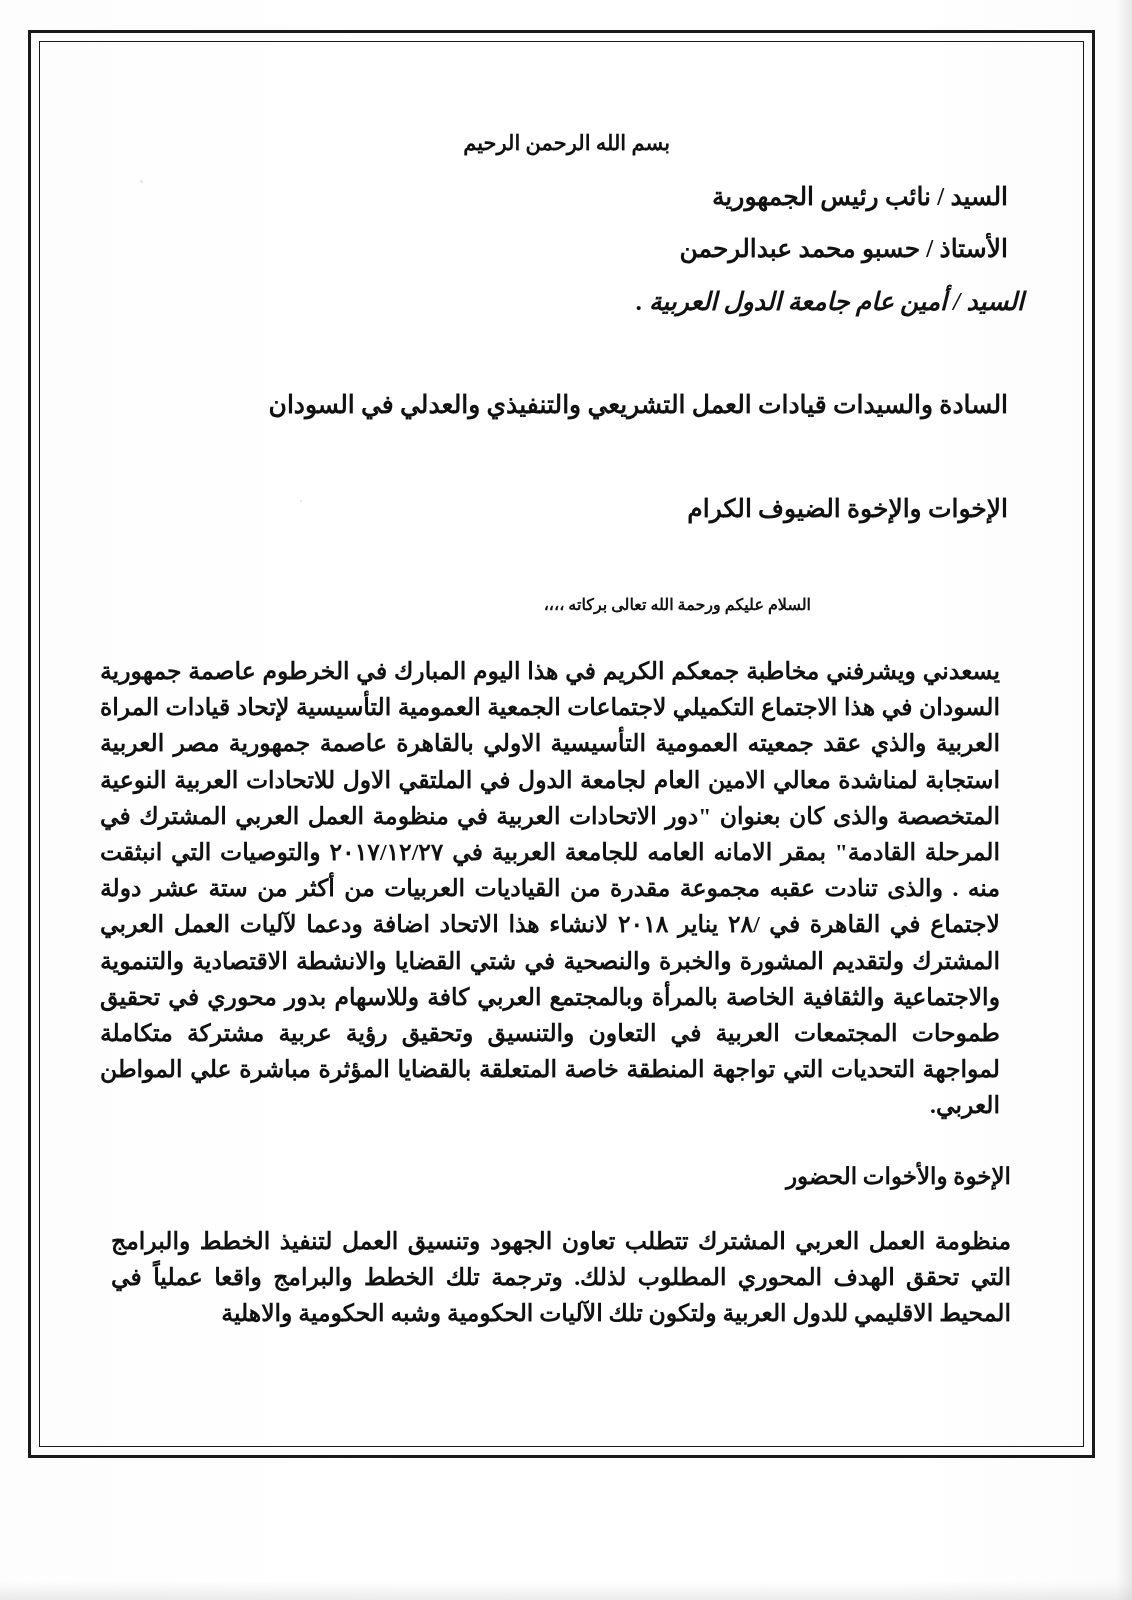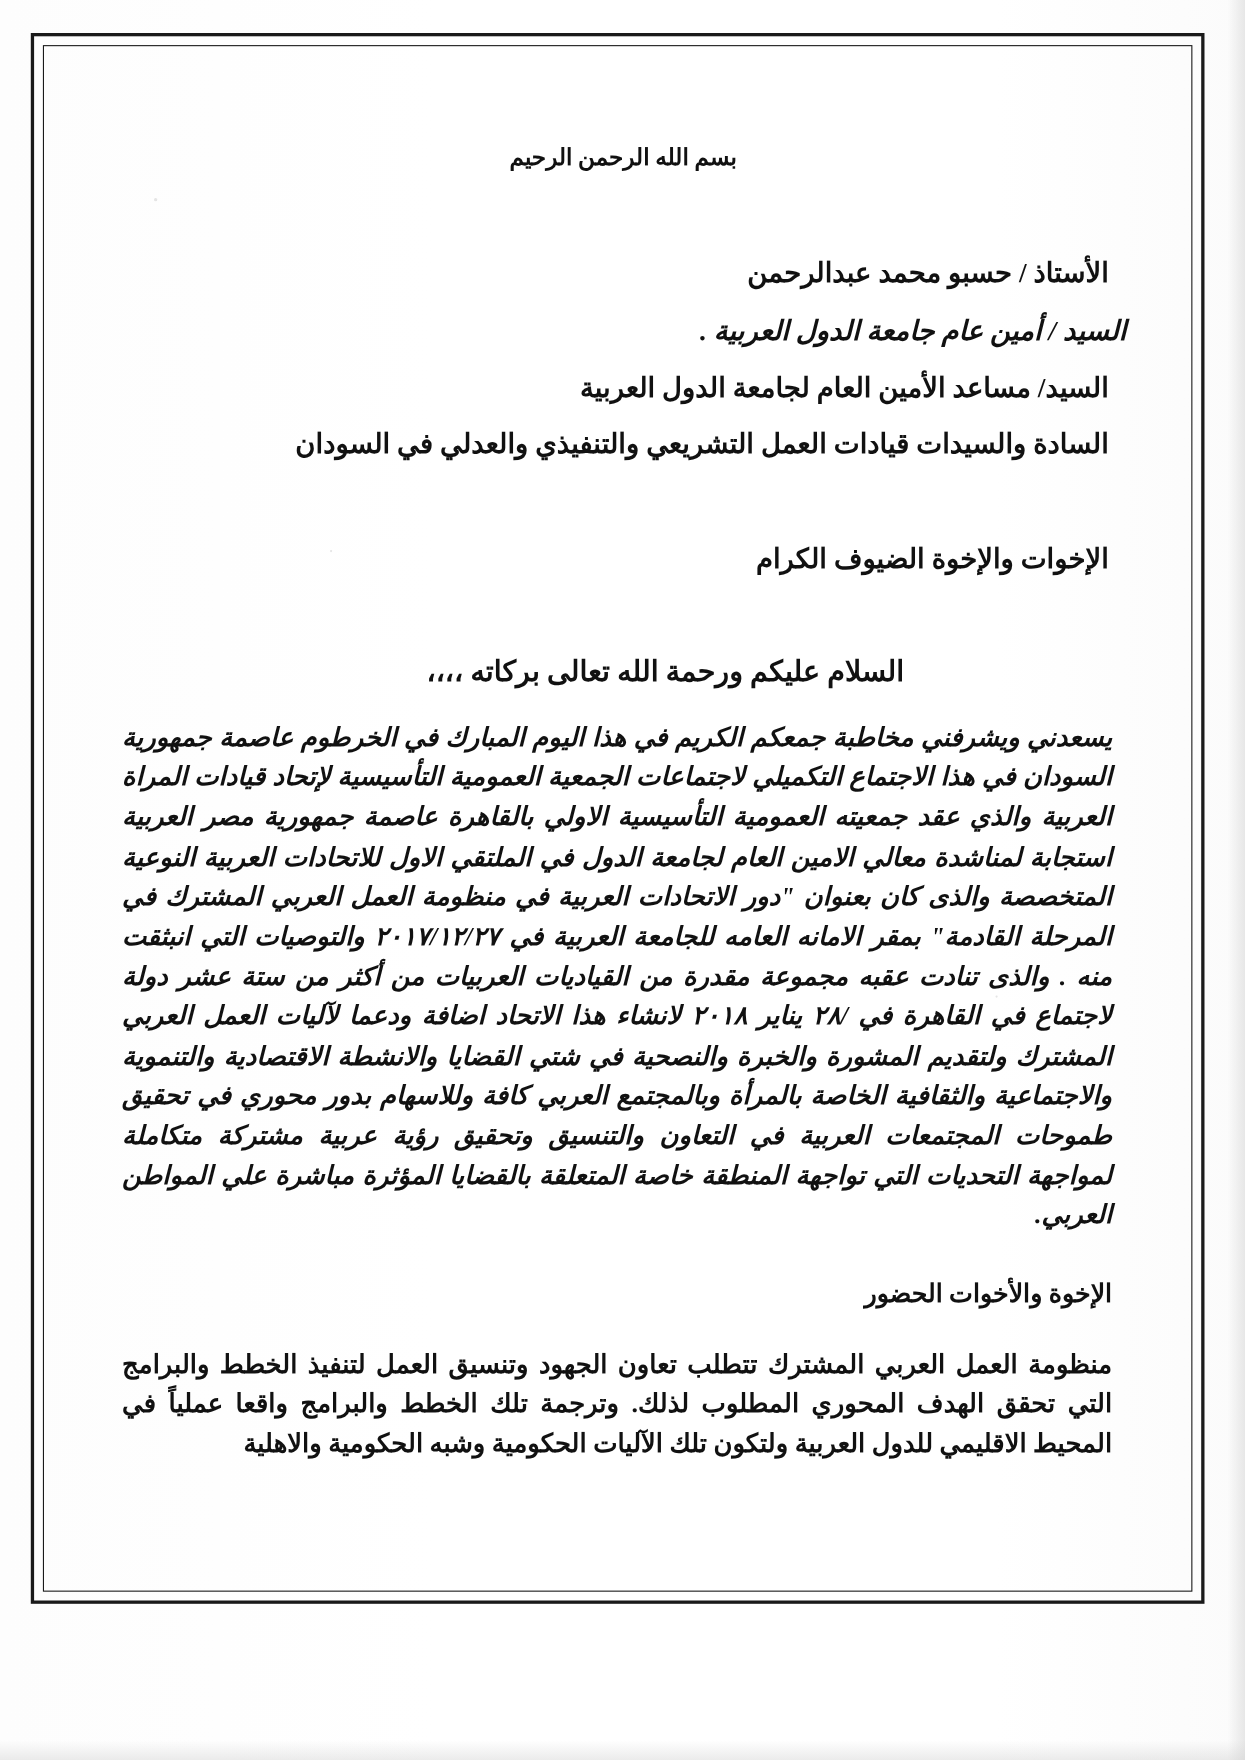--- a/index.html
+++ b/index.html
@@ -82,43 +82,42 @@
   .addr-3 { top: 231px; right: 44px; font-style: italic; }
   .addr-4 { top: 283px; right: 60px; }
   .addr-5 { top: 334px; right: 60px; }
   .addr-6 { top: 386px; right: 60px; }
   .addr-7 { top: 438px; right: 60px; }
 
   
   .salutation {
     position: absolute;
     top: 540px;
-    right: 246px;
-    font-size: 26px;
+    right: 257px;
+    font-size: 16px;
     font-weight: 600;
     margin-left: 16px;
   }
 
   
   .body-par {
     position: absolute;
     color: #111111;
     direction: rtl;
     text-align: justify;
     text-align-last: justify;
     font-size: 23.5px;
     font-weight: 700;
     line-height: 36.2px;
     letter-spacing: 0px;
   }
   #par-main {
     top: 598px;
-    right: 57px;
+    right: 68px;
     width: 900px;
-    font-style: italic;
   }
 
   .section-head {
     position: absolute;
     top: 1108px;
     right: 57px;
     font-size: 23px;
     font-weight: 600;
     text-align: right;
   }
@@ -155,23 +154,23 @@
 <div id="page">
   <div id="paper-tint"></div>
 
   <div id="frame-outer"></div>
   <div id="frame-inner"></div>
 
   <div id="content">
 
     <div class="ln basmala">بسم الله الرحمن الرحيم</div>
 
+    <div class="ln addr addr-1">السيد / نائب رئيس الجمهورية</div>
     <div class="ln addr addr-2">الأستاذ / حسبو محمد عبدالرحمن</div>
     <div class="ln addr addr-3">السيد / أمين عام  جامعة الدول العربية  .</div>
-    <div class="ln addr addr-4">السيد/ مساعد الأمين العام لجامعة الدول العربية</div>
     <div class="ln addr addr-5">السادة والسيدات قيادات العمل التشريعي والتنفيذي والعدلي في السودان</div>
     <div class="ln addr addr-7">الإخوات والإخوة الضيوف الكرام</div>
 
     <div class="ln salutation">السلام عليكم ورحمة الله تعالى بركاته ،،،،</div>
 
     <div class="body-par" id="par-main">يسعدني ويشرفني مخاطبة جمعكم الكريم في هذا اليوم المبارك في الخرطوم عاصمة جمهورية  السودان في هذا الاجتماع التكميلي لاجتماعات الجمعية العمومية التأسيسية لإتحاد قيادات المراة العربية والذي  عقد جمعيته العمومية التأسيسية الاولي بالقاهرة عاصمة جمهورية مصر  العربية استجابة لمناشدة معالي الامين العام لجامعة  الدول في الملتقي الاول للاتحادات العربية النوعية المتخصصة والذى كان بعنوان "دور الاتحادات العربية في منظومة العمل العربي المشترك  في المرحلة القادمة" بمقر الامانه العامه للجامعة العربية في ٢٠١٧/١٢/٢٧ والتوصيات التي انبثقت منه . والذى تنادت عقبه مجموعة مقدرة من القياديات العربيات من أكثر من ستة عشر دولة لاجتماع في القاهرة في /٢٨ يناير ٢٠١٨ لانشاء هذا الاتحاد اضافة ودعما لآليات العمل العربي المشترك ولتقديم المشورة والخبرة والنصحية في شتي القضايا والانشطة الاقتصادية والتنموية والاجتماعية والثقافية الخاصة بالمرأة وبالمجتمع العربي كافة وللاسهام بدور محوري في تحقيق طموحات المجتمعات العربية في التعاون والتنسيق وتحقيق رؤية عربية مشتركة متكاملة لمواجهة  التحديات التي تواجهة المنطقة خاصة المتعلقة بالقضايا المؤثرة مباشرة علي المواطن العربي.</div>
 
     <div class="ln section-head">الإخوة والأخوات الحضور</div>
 
     <div class="body-par" id="par-second">منظومة العمل العربي المشترك تتطلب تعاون الجهود وتنسيق العمل لتنفيذ الخطط والبرامج التي تحقق الهدف المحوري المطلوب لذلك. وترجمة تلك الخطط والبرامج واقعا عملياً في المحيط الاقليمي للدول العربية ولتكون تلك الآليات الحكومية وشبه الحكومية والاهلية</div>

